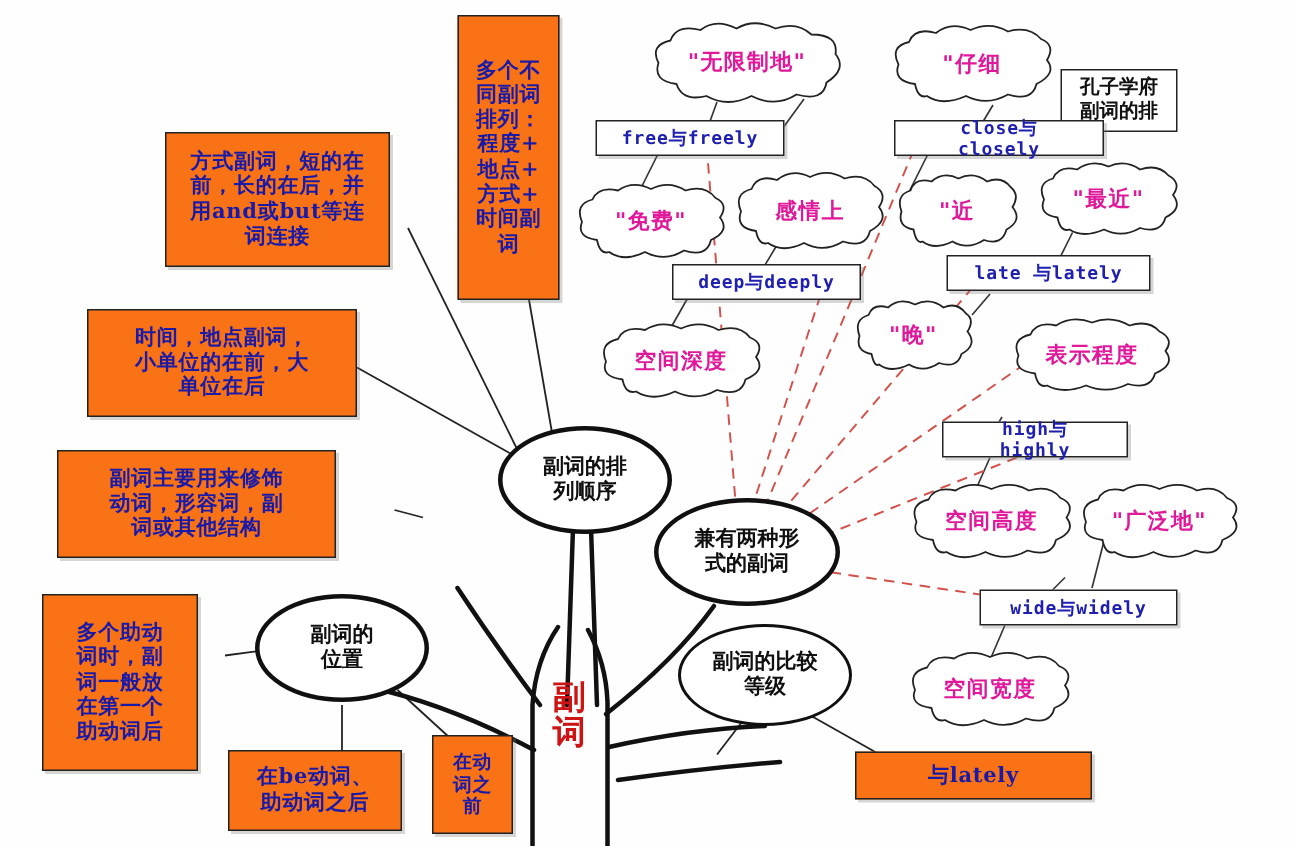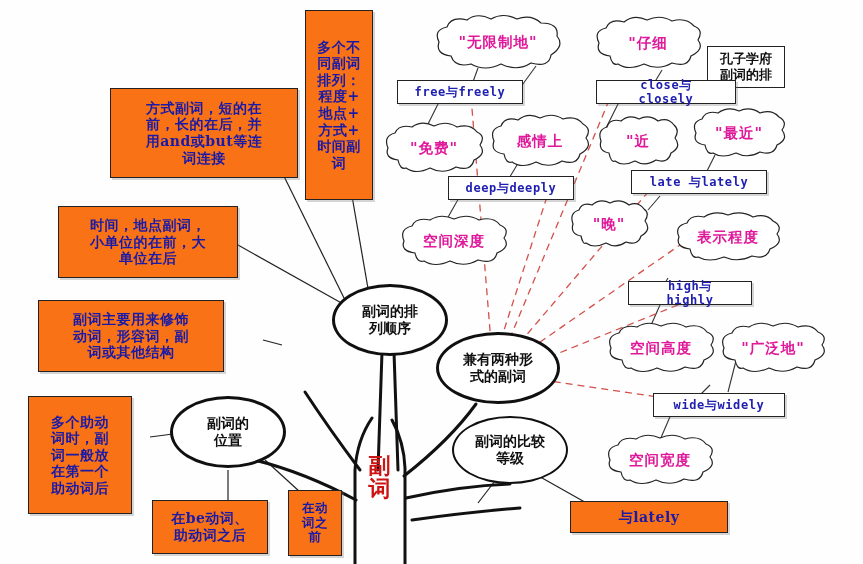--- a/index.html
+++ b/index.html
@@ -178,21 +178,21 @@
       <path d="M492,355 L470,84"></path>
       <path d="M497,352 L553,178"></path>
       <path d="M505,350 L615,86"></path>
       <path d="M512,352 L660,178"></path>
       <path d="M520,356 L690,238"></path>
       <path d="M527,366 L700,296"></path>
       <path d="M530,378 L678,400"></path>
     </g>
   </svg>
 
-  <div class="node box cn multiline" style="left:110px; top:88px; width:188px; height:90px;">方式副词，短的在
+  <div class="node box cn multiline" style="left:110px; top:88px; width:150px; height:90px;">方式副词，短的在
 前，长的在后，并
 用and或but等连
 词连接</div>
 
   <div class="node box cn multiline" style="left:58px; top:206px; width:180px; height:72px;">时间，地点副词，
 小单位的在前，大
 单位在后</div>
 
   <div class="node box cn multiline" style="left:38px; top:300px; width:186px; height:72px;">副词主要用来修饰
 动词，形容词，副

